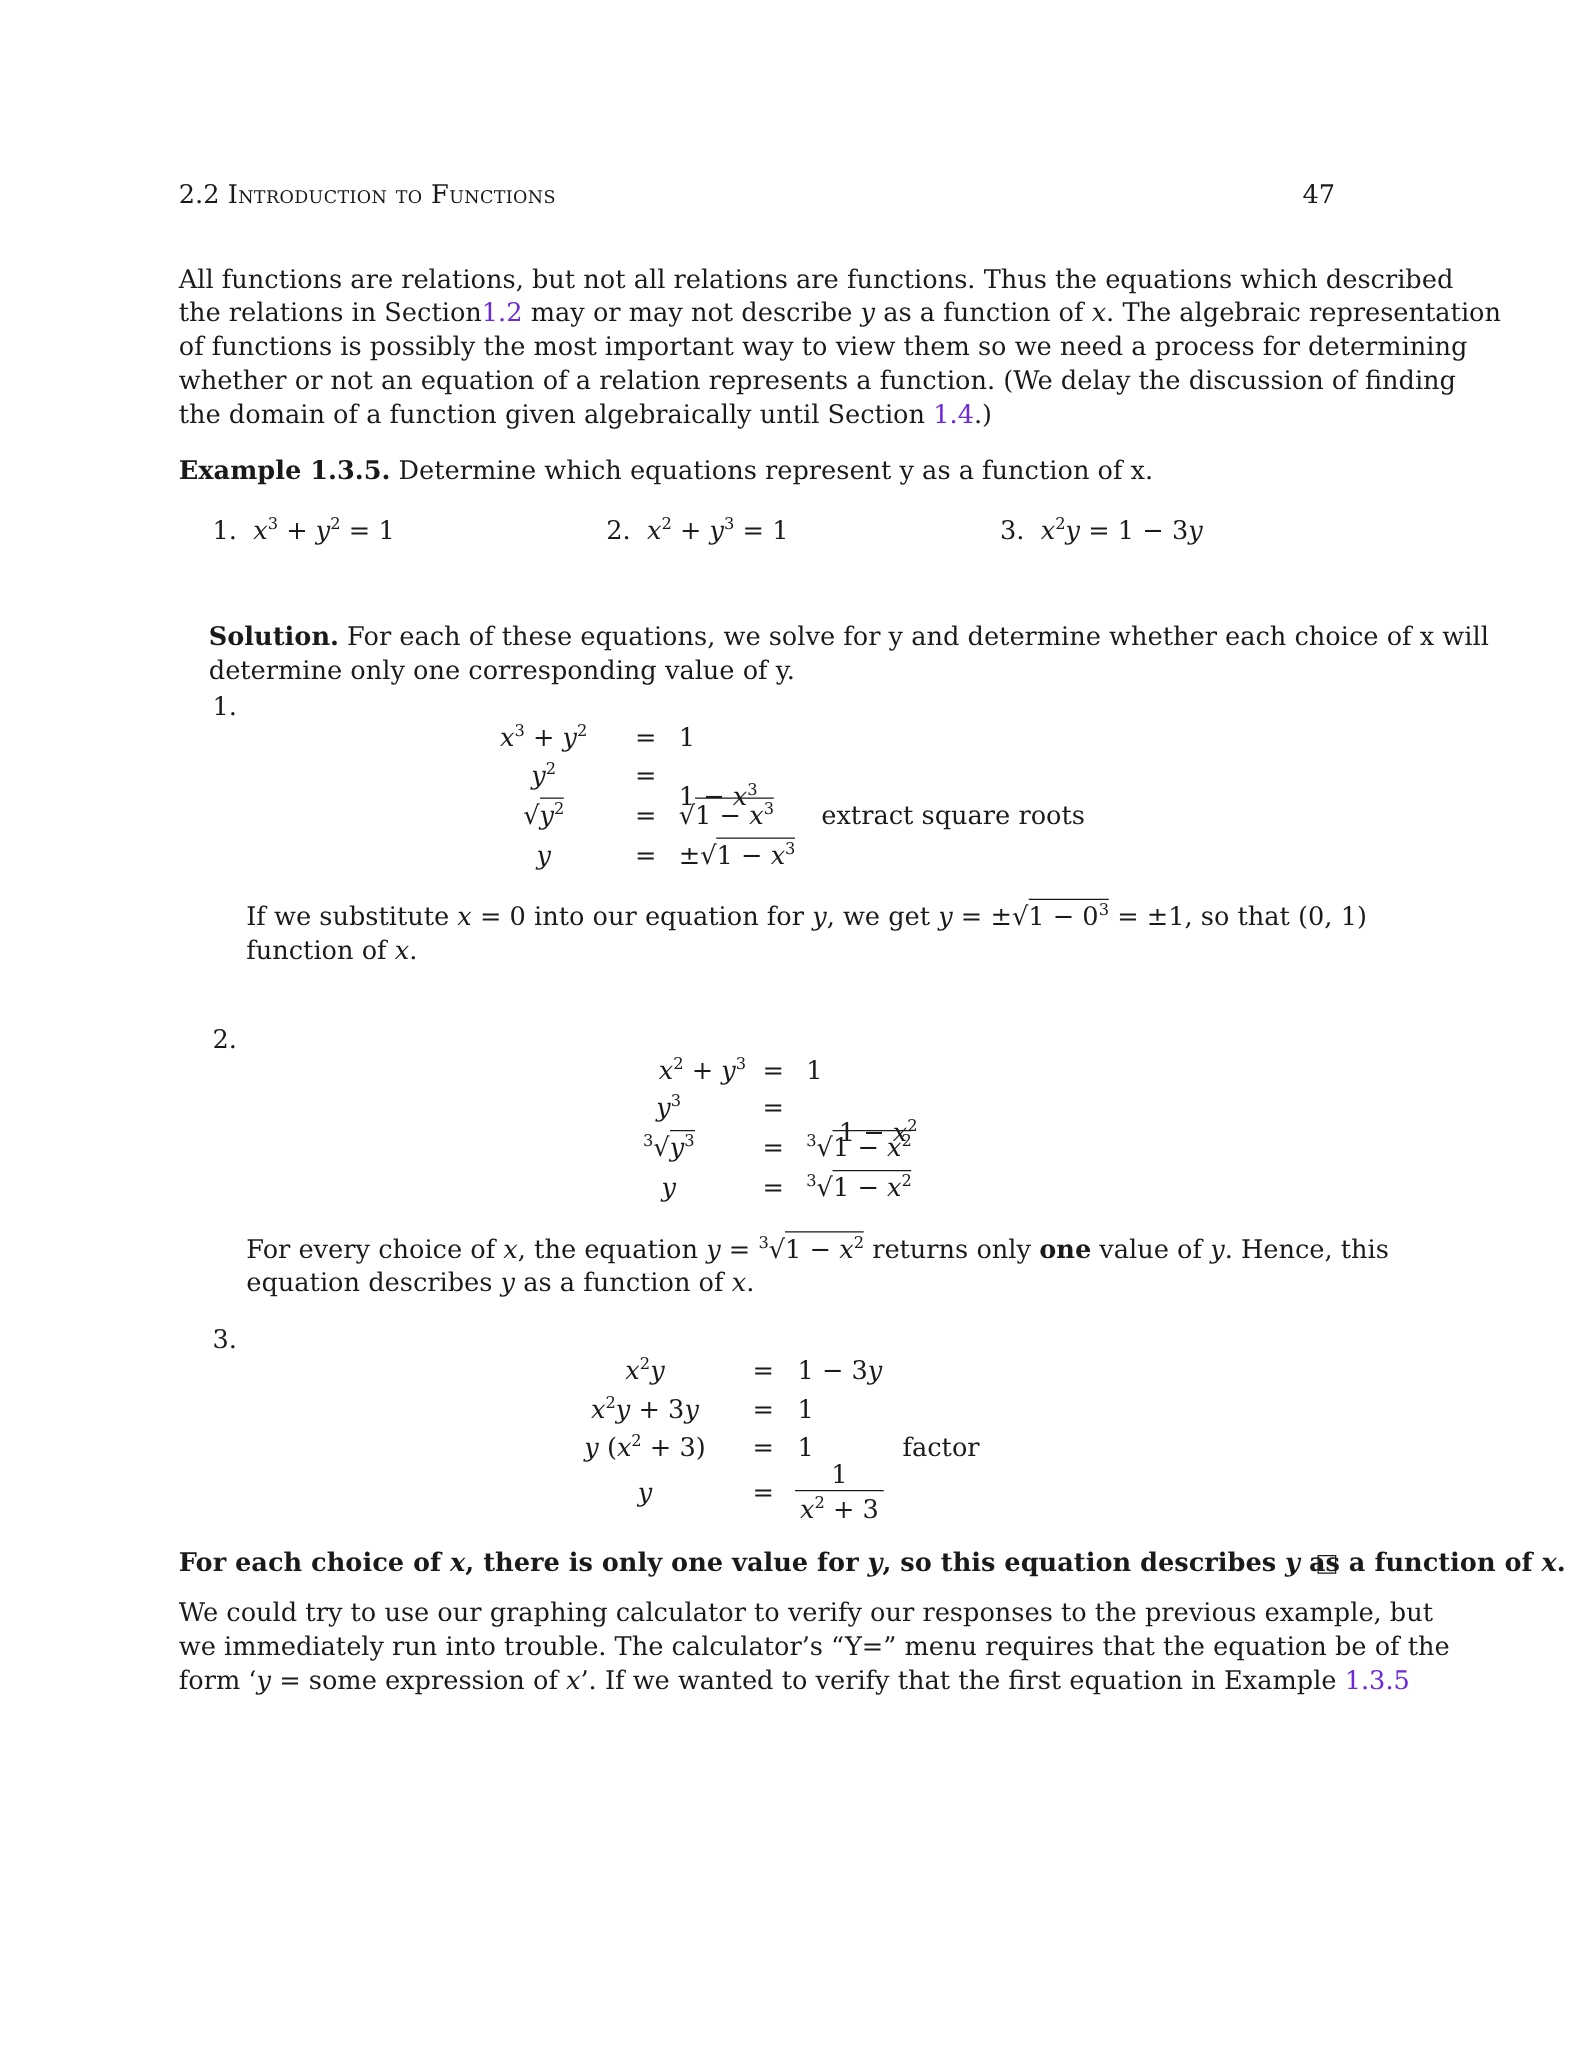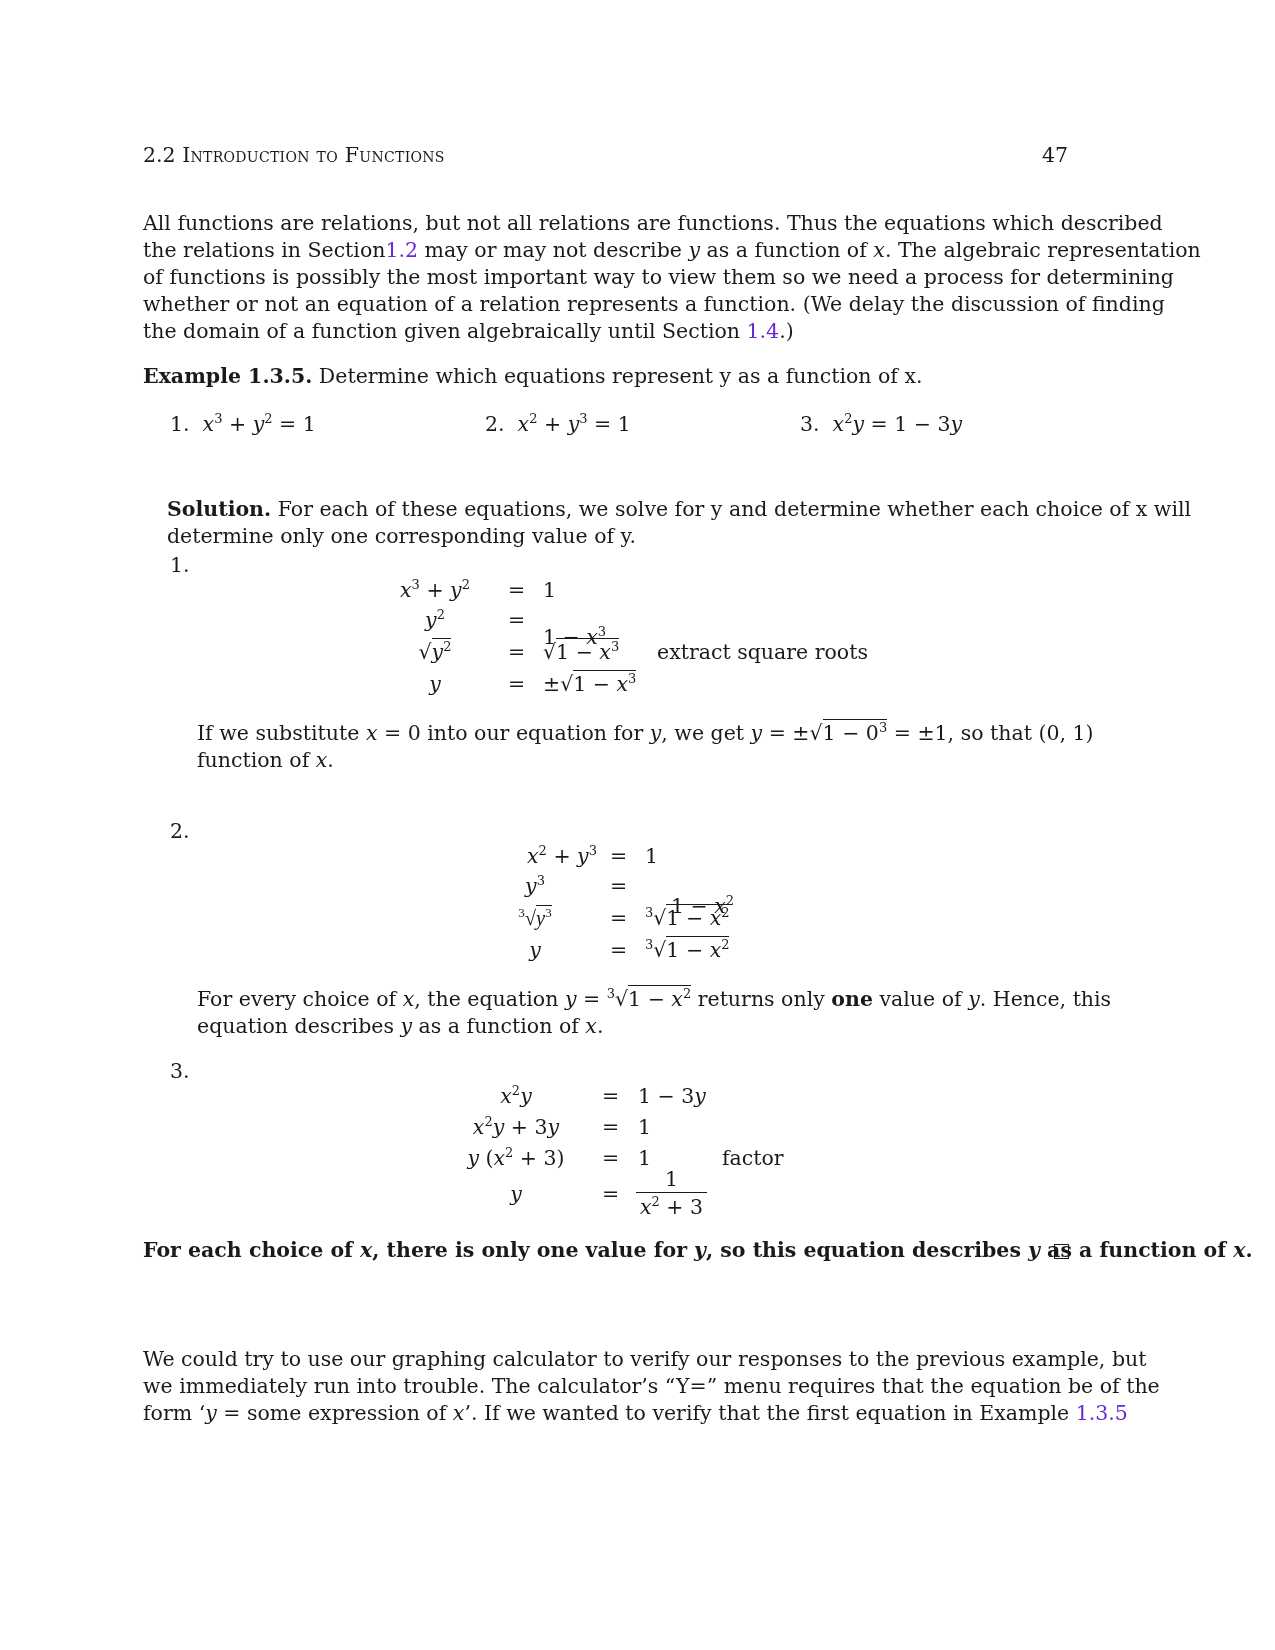--- a/index.html
+++ b/index.html
@@ -98,21 +98,21 @@
   <div class="abs txt" style="left:170px; top:818px;">2.</div>
   <div class="abs" style="left:0; top:840px;">
     <div class="row math lhs" style="left:507px; width:110px; top:0;"><span class="i">x</span><sup>2</sup> + <span class="i">y</span><sup>3</sup></div>
     <div class="row math" style="left:610px; top:0;">=</div>
     <div class="row math" style="left:645px; top:0;">1</div>
 
     <div class="row math lhs" style="left:480px; width:110px; top:30px;"><span class="i">y</span><sup>3</sup></div>
     <div class="row math" style="left:610px; top:30px;">=</div>
     <div class="row math" style="left:671px; top:30px;margin-top:20px;">1 − <span class="i">x</span><sup>2</sup></div>
 
-    <div class="row math lhs" style="left:480px; width:110px; top:62px;font-family:Liberation Serif, serif;"><sup>3</sup>√<span class="rad"><span class="i">y</span><sup>3</sup></span></div>
+    <div class="row math lhs" style="left:480px; width:110px; top:62px;"><sup>3</sup>√<span class="rad"><span class="i">y</span><sup>3</sup></span></div>
     <div class="row math" style="left:610px; top:62px;">=</div>
     <div class="row math" style="left:645px; top:62px;"><sup>3</sup>√<span class="rad">1 − <span class="i">x</span><sup>2</sup></span></div>
 
     <div class="row math lhs" style="left:480px; width:110px; top:94px;"><span class="i">y</span></div>
     <div class="row math" style="left:610px; top:94px;">=</div>
     <div class="row math" style="left:645px; top:94px;"><sup>3</sup>√<span class="rad">1 − <span class="i">x</span><sup>2</sup></span></div>
   </div>
   <div class="abs" style="left:197px; top:986px;">
     <div class="txt" style="width:872px; text-align:justify; text-align-last:justify;">For every choice of <span class="i">x</span>, the equation <span class="i">y</span> = <sup>3</sup>√<span class="rad">1 − <span class="i">x</span><sup>2</sup></span> returns only <span class="b">one</span> value of <span class="i">y</span>. Hence, this</div>
     <div class="txt">equation describes <span class="i">y</span> as a function of <span class="i">x</span>.</div>
@@ -138,19 +138,19 @@
     <div class="abs math" style="left:636px; top:86px;">
       <span class="frac"><span class="num">1</span><span class="den"><span class="i">x</span><sup>2</sup> + 3</span></span>
     </div>
   </div>
 
   <div class="abs txt" style="left:143px; top:1237px; width:926px;font-weight:bold;">
     For each choice of <span class="i">x</span>, there is only one value for <span class="i">y</span>, so this equation describes <span class="i">y</span> as a function of <span class="i">x</span>.
     <span class="qed" style="position:absolute; right:0; top:7px;"></span>
   </div>
 
-  <div class="abs" style="left:143px; top:1346px;">
+  <div class="abs" style="left:143px; top:1277px;">
     <div class="txt justify">We could try to use our graphing calculator to verify our responses to the previous example, but</div>
     <div class="txt justify">we immediately run into trouble. The calculator’s “Y=” menu requires that the equation be of the</div>
     <div class="txt justify">form ‘<span class="i">y</span> = some expression of <span class="i">x</span>’. If we wanted to verify that the first equation in Example <span class="link">1.3.5</span></div>
   </div>
 
 </div>
 
 </body></html>

